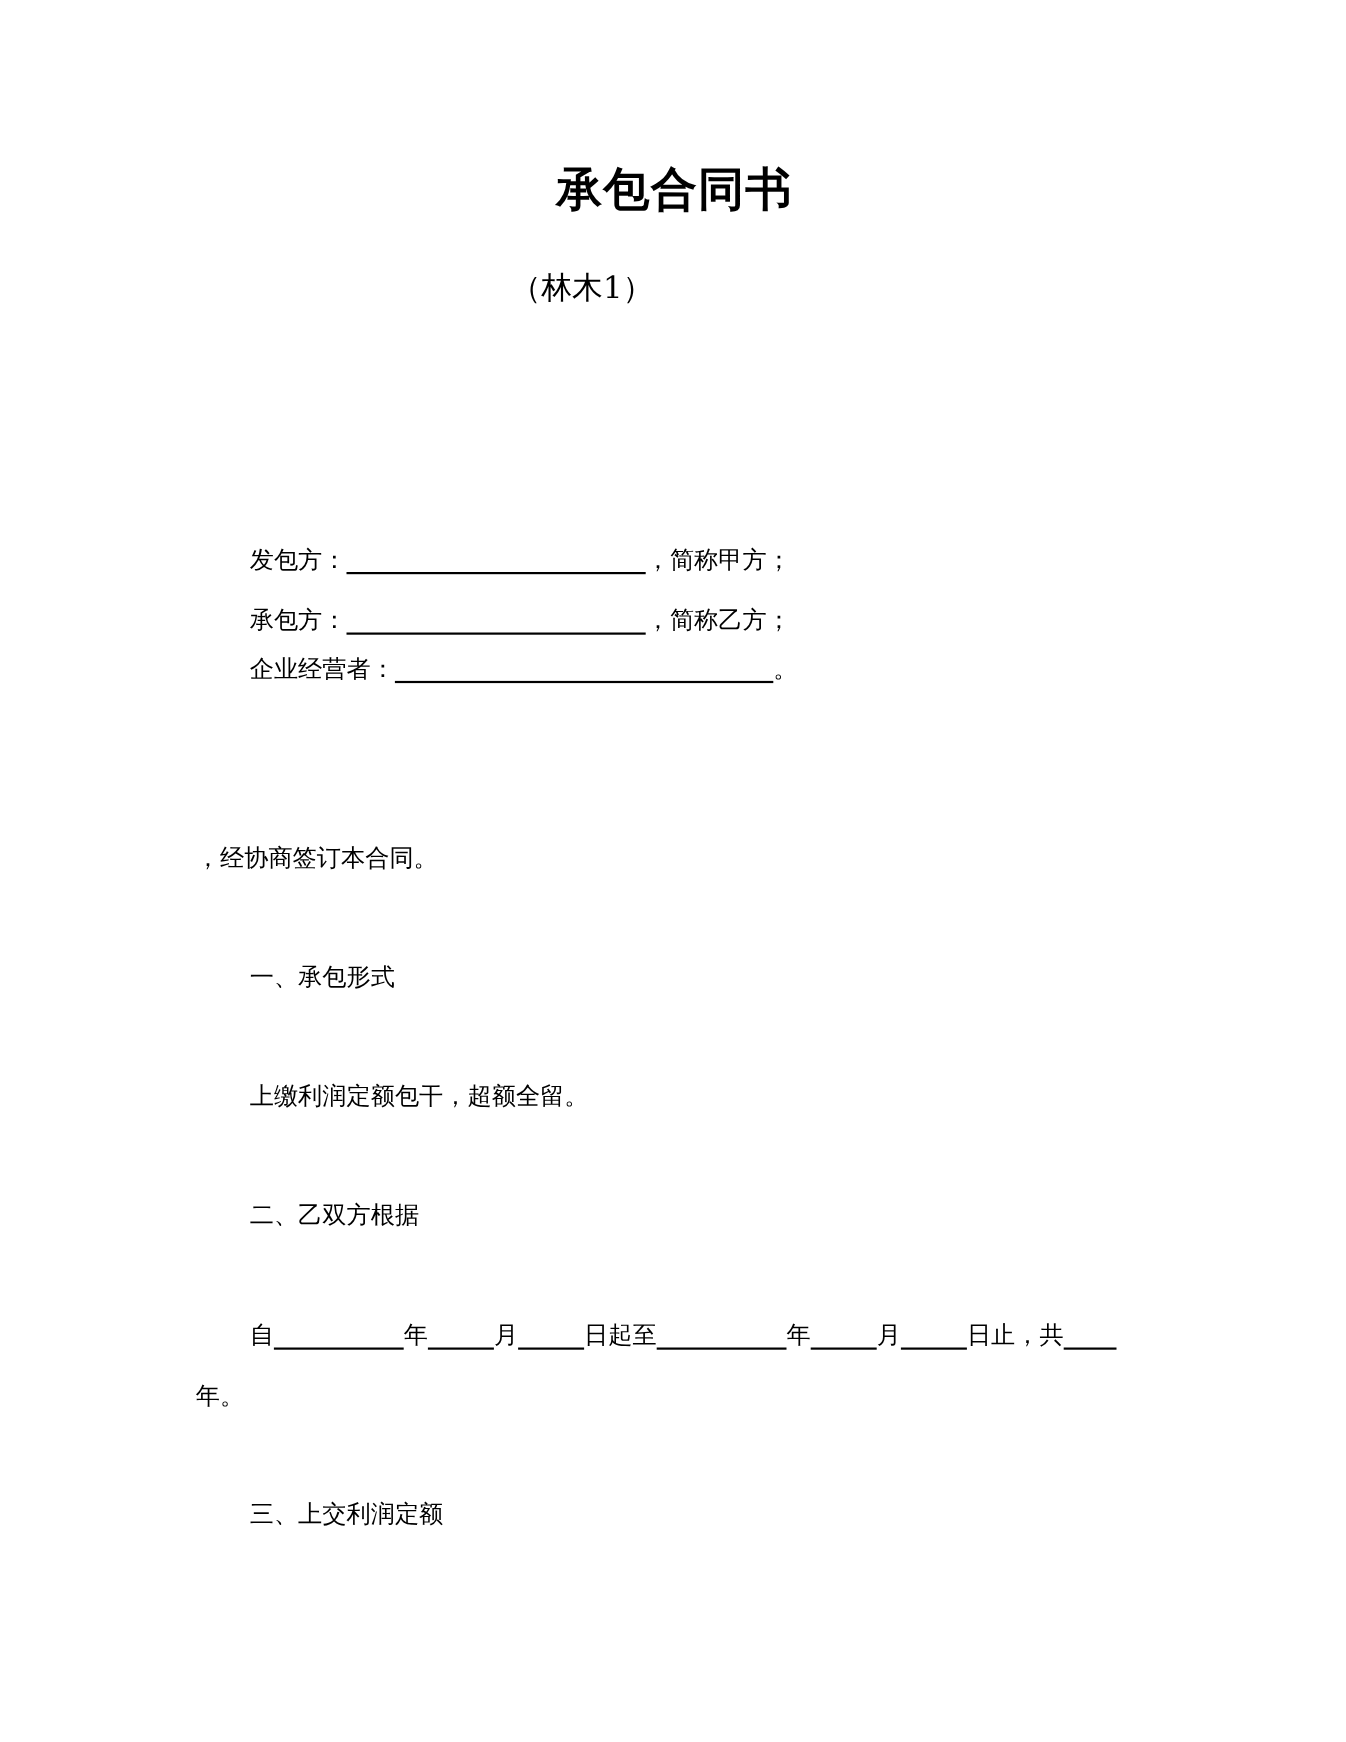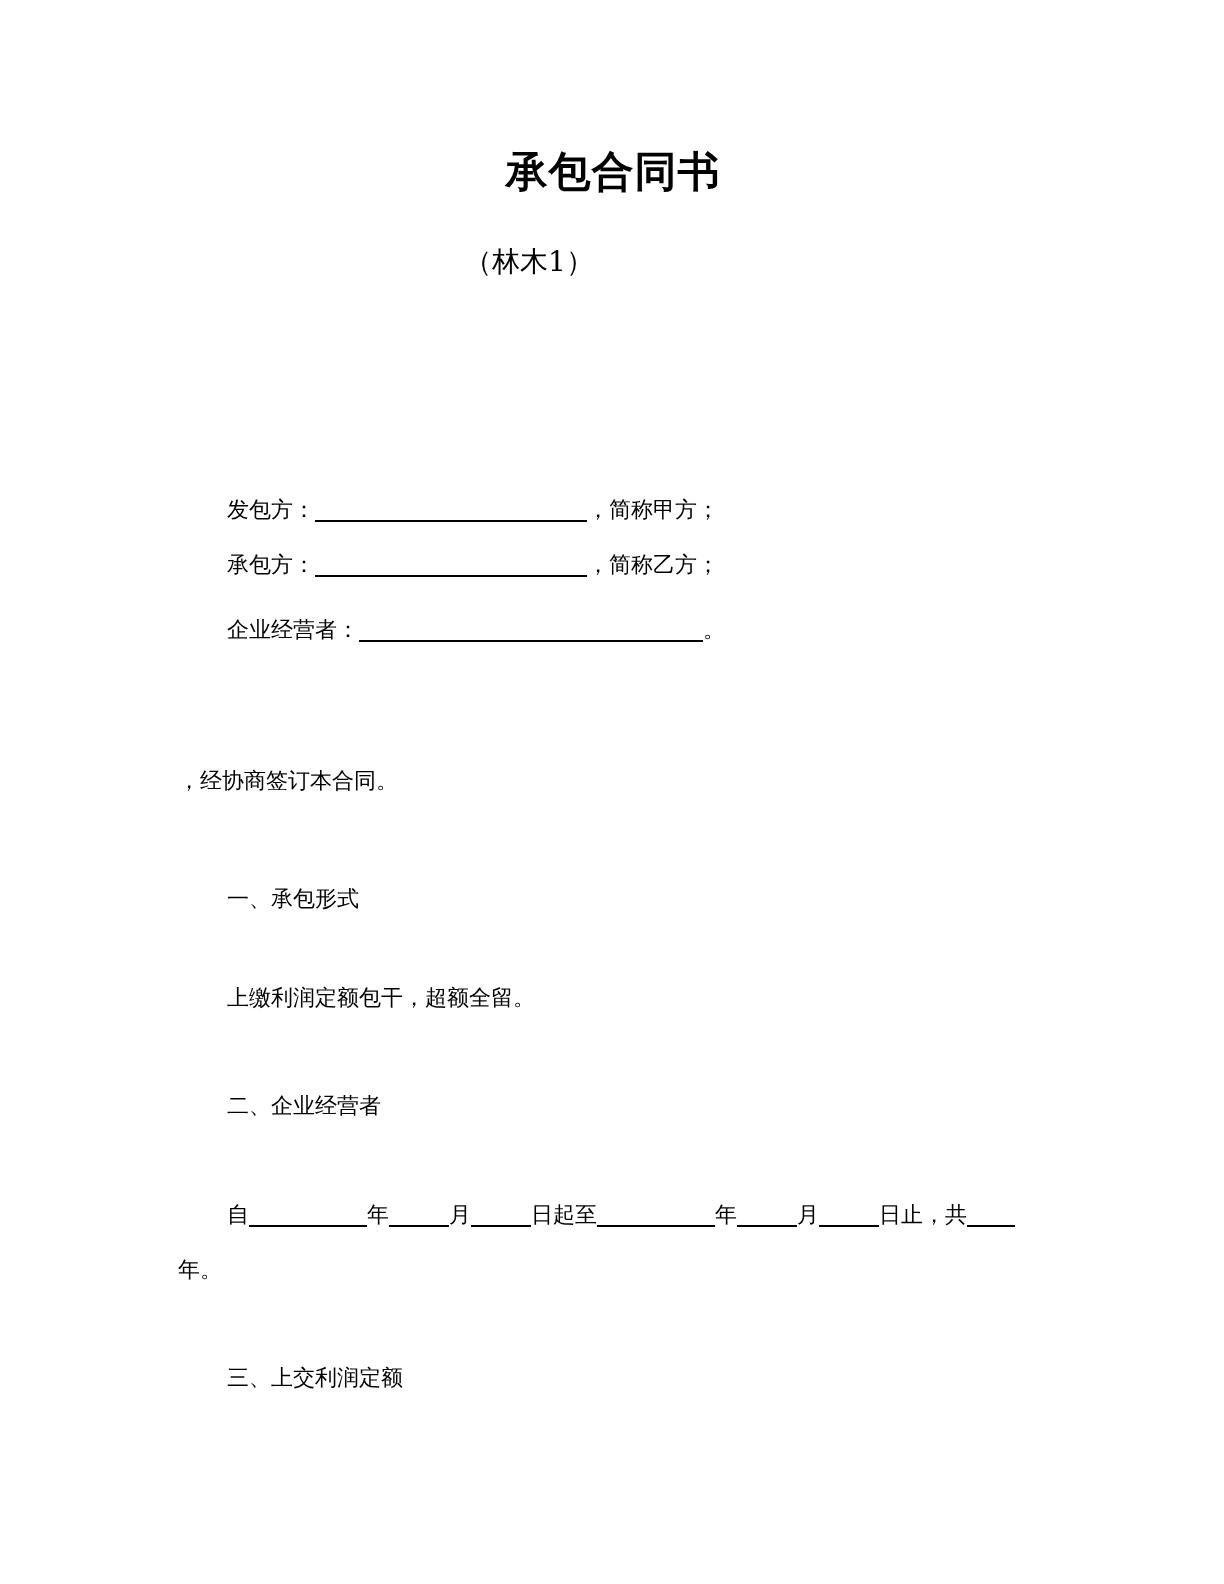--- a/index.html
+++ b/index.html
@@ -75,39 +75,39 @@
     <span class="blank" style="width:272px;"></span>
     <span>，简称甲方；</span>
   </div>
 
   <div class="line indent" style="top:549px;">
     <span>承包方：</span>
     <span class="blank" style="width:272px;"></span>
     <span>，简称乙方；</span>
   </div>
 
-  <div class="line indent" style="top:614px;">
+  <div class="line indent" style="top:593px;">
     <span>企业经营者：</span>
     <span class="blank" style="width:344px;"></span>
     <span>。</span>
   </div>
 
   <div class="line flush" style="top:765px;justify-content:flex-end;">
     <span>，经协商签订本合同。</span>
   </div>
 
-  <div class="line indent" style="top:873px;margin-top:10px;">
+  <div class="line indent" style="top:873px;">
     <span>一、承包形式</span>
   </div>
   <div class="line indent" style="top:982px;">
     <span>上缴利润定额包干，超额全留。</span>
   </div>
 
   <div class="line indent" style="top:1090px;">
-    <span>二、企业经营者</span>
+    <span>二、乙双方根据</span>
   </div>
 
   <div class="line indent" style="top:1199px;">
     <span>自</span>
     <span class="blank" style="width:118px;"></span>
     <span>年</span>
     <span class="blank" style="width:60px;"></span>
     <span>月</span>
     <span class="blank" style="width:60px;"></span>
     <span>日起至</span>

